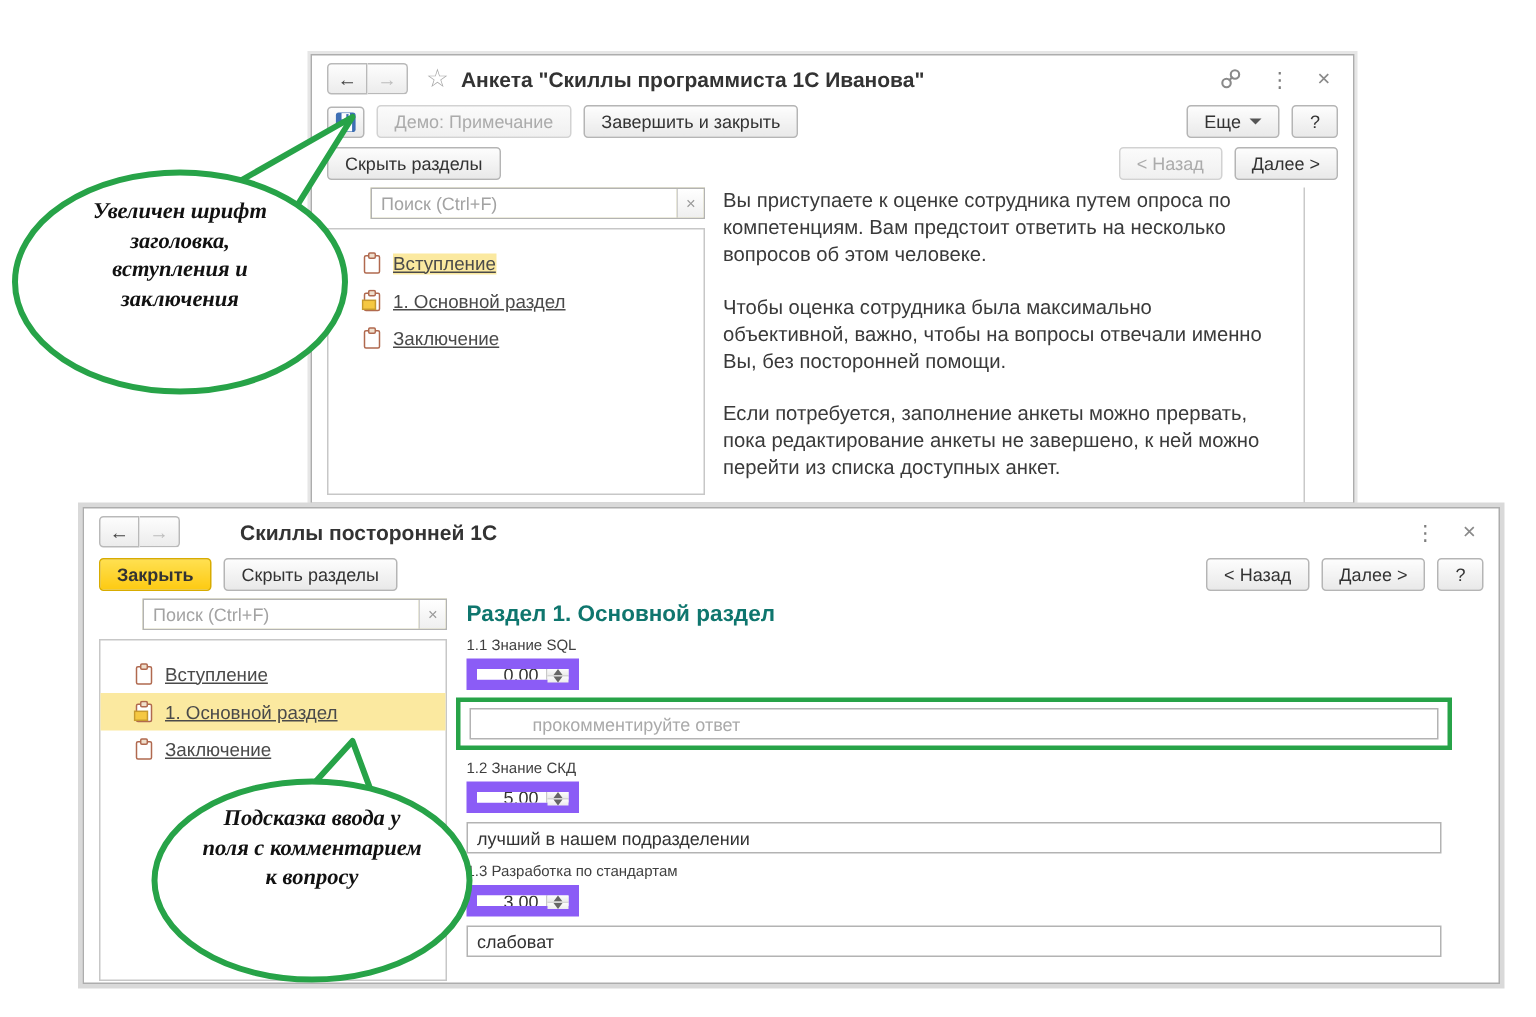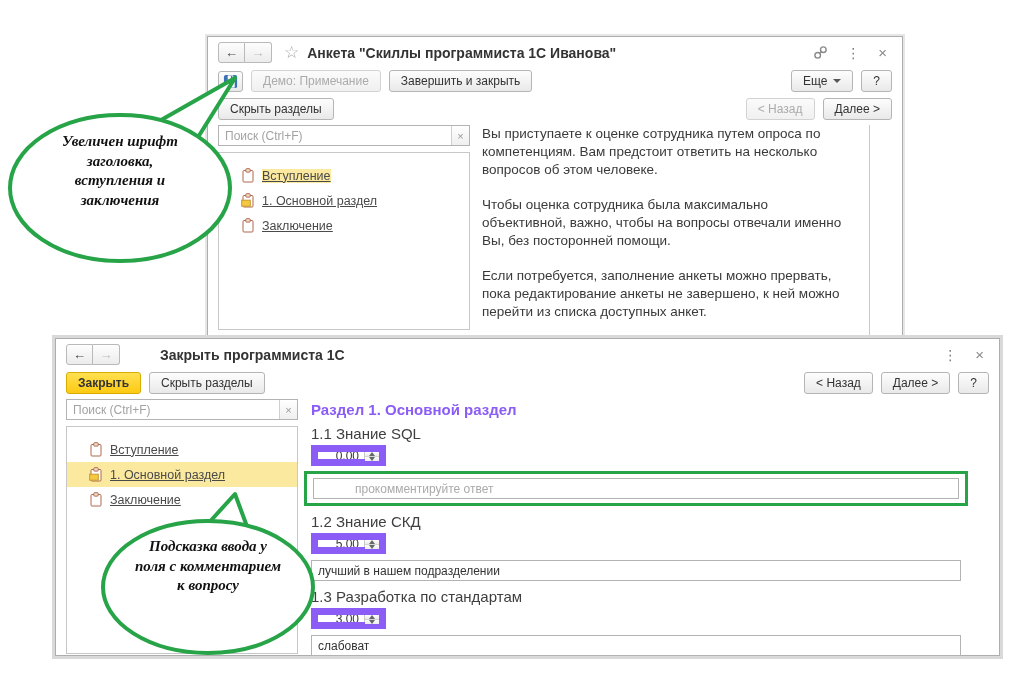--- a/index.html
+++ b/index.html
@@ -27,42 +27,42 @@
          border:1px solid #b5b5b5; border-radius:3px; background:linear-gradient(#fdfdfd,#e9e9e9); cursor:pointer; white-space:nowrap; }
   .btn.disabled { color:#ababab; border-color:#d2d2d2; background:linear-gradient(#fbfbfb,#f0f0f0); }
   .btn.yellow { background:linear-gradient(#ffe050,#fdca13); border-color:#d8ac00; font-weight:bold; }
   .btn.icon-btn { padding:2px 4px; }
   .caret { width:0; height:0; border-left:4px solid transparent; border-right:4px solid transparent; border-top:4px solid #555; }
 
   .body-row { display:flex; padding:2px 10px 0 10px; }
   .sidepanel { display:flex; flex-direction:column; }
   #win1 .sidepanel { width:252px; }
   #win2 .sidepanel { width:232px; }
-  .searchwrap { display:flex; border:1px solid #b3b3b3; height:21px; background:#fef9c3; }
+  .searchwrap { display:flex; border:1px solid #b3b3b3; height:21px; background:#fef9c3;margin-left:29px; }
   .searchwrap input { flex:1; border:none; outline:none; font-size:12px; padding:0 6px; color:#444; font-family:"Liberation Sans",sans-serif; }
   .searchwrap input::placeholder { color:#a3a3a3; }
   .search-clear { width:18px; display:flex; align-items:center; justify-content:center; font-size:11px; color:#999;
                   border-left:1px solid #cfcfcf; background:linear-gradient(#fff,#efefef); cursor:pointer; }
   .treebox { border:1px solid #c7c7c7; margin-top:6px; padding:10px 0; }
   #win1 .treebox { height:178px; }
   #win2 .treebox { height:228px; }
   .tree-item { display:flex; align-items:center; gap:7px; padding:5px 8px 5px 22px; cursor:pointer; }
   .tree-item a { color:#4a4a4a; font-size:12.5px; text-decoration:underline; }
   .hl-text a { background:#fbe9a0; }
   .hl-row { background:#fbe9a0; }
   .clip { flex:0 0 auto; }
 
   
   .w1-content { flex:1; margin-left:10px; margin-right:22px; padding:0 18px 0 2px; border-right:1px solid #c9c9c9; }
   .w1-content p { font-size:13.5px; color:#3a3a3a; line-height:1.33; margin-bottom:17px; }
 
   
   .w2-main { flex:1; margin-left:13px; padding-right:28px; }
-  .sec-head { font-size:15px; font-weight:600; color:#8b5cf6; margin:2px 0 2px 0; }
-  .q-label { font-size:15px; color:#3f3f3f; margin-top:7px; }
+  .sec-head { font-size:15px; font-weight:600; color:#0f766e; margin:2px 0 2px 0; }
+  .q-label { font-size:10px; color:#3f3f3f; margin-top:7px; }
   .spinner { display:inline-flex; border:7px solid #8b5cf6; height:21px; margin-top:3px; background:#fff; }
   .spinner input { width:46px; border:none; outline:none; text-align:right; padding:0 5px; font-size:12px; color:#333; font-family:"Liberation Sans",sans-serif; }
   .spin-btns { display:flex; flex-direction:column; width:15px; border-left:1px solid #c9c9c9; }
   .spin-b { flex:1; display:flex; align-items:center; justify-content:center; background:linear-gradient(#fcfcfc,#ececec); cursor:pointer; }
   .spin-b + .spin-b { border-top:1px solid #d5d5d5; }
   .tri-up { width:0; height:0; border-left:3px solid transparent; border-right:3px solid transparent; border-bottom:4px solid #666; }
   .tri-dn { width:0; height:0; border-left:3px solid transparent; border-right:3px solid transparent; border-top:4px solid #666; }
   .cmt { display:block; width:100%; height:21px; border:1px solid #b3b3b3; font-size:12px; padding:0 6px; color:#333; outline:none; margin-top:6px; font-family:"Liberation Sans",sans-serif; }
   .cmt::placeholder { color:#aaaaaa; }
   .green-box { border:3px solid #27a348; margin:5px -7px 0 -7px; padding:4px 6px; }
@@ -180,21 +180,21 @@
 <div class="window" id="win2">
   <div class="titlebar">
     <div class="navgroup">
       <div class="navbtn">
           <span>←</span>
         </div>
       <div class="navbtn disabled">
           <span>→</span>
         </div>
     </div>
-    <span class="wtitle" style="margin-left:32px;">Закрыть программиста 1С</span>
+    <span class="wtitle" style="margin-left:32px;">Скиллы посторонней 1С</span>
     <span class="spacer"></span>
     <span class="tb-ico">⋮</span>
     <span class="tb-ico tb-close">×</span>
   </div>
 
   <div class="toolbar">
     <button class="btn yellow">Закрыть</button>
     <button class="btn">Скрыть разделы</button>
     <span class="spacer"></span>
     <button class="btn">&lt; Назад</button>

